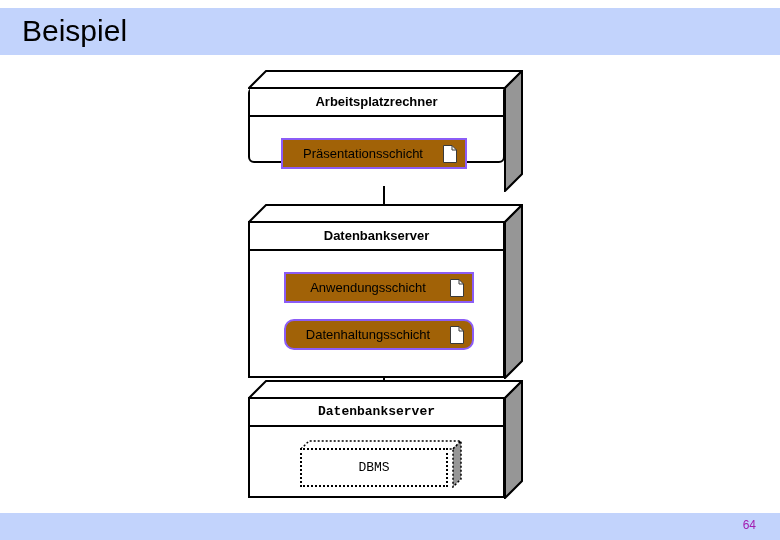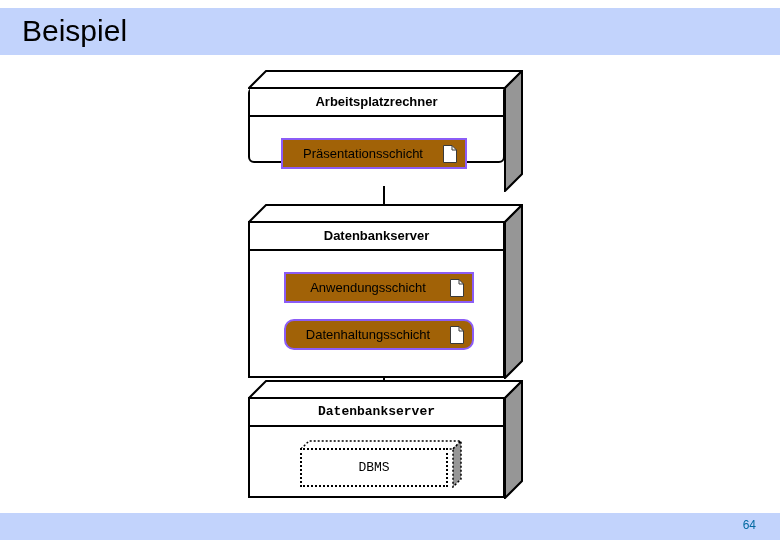--- a/index.html
+++ b/index.html
@@ -42,21 +42,21 @@
     top: 513px;
     width: 780px;
     height: 27px;
     background: #c2d3fc;
   }
   #page-number {
     position: absolute;
     right: 24px;
     top: 4px;
     font-size: 12px;
-    color: #0369a1;
+    color: #a21caf;
     line-height: 16px;
   }
 
   
   #diagram {
     position: absolute;
     left: 0;
     top: 47px;
     width: 780px;
     height: 466px;

